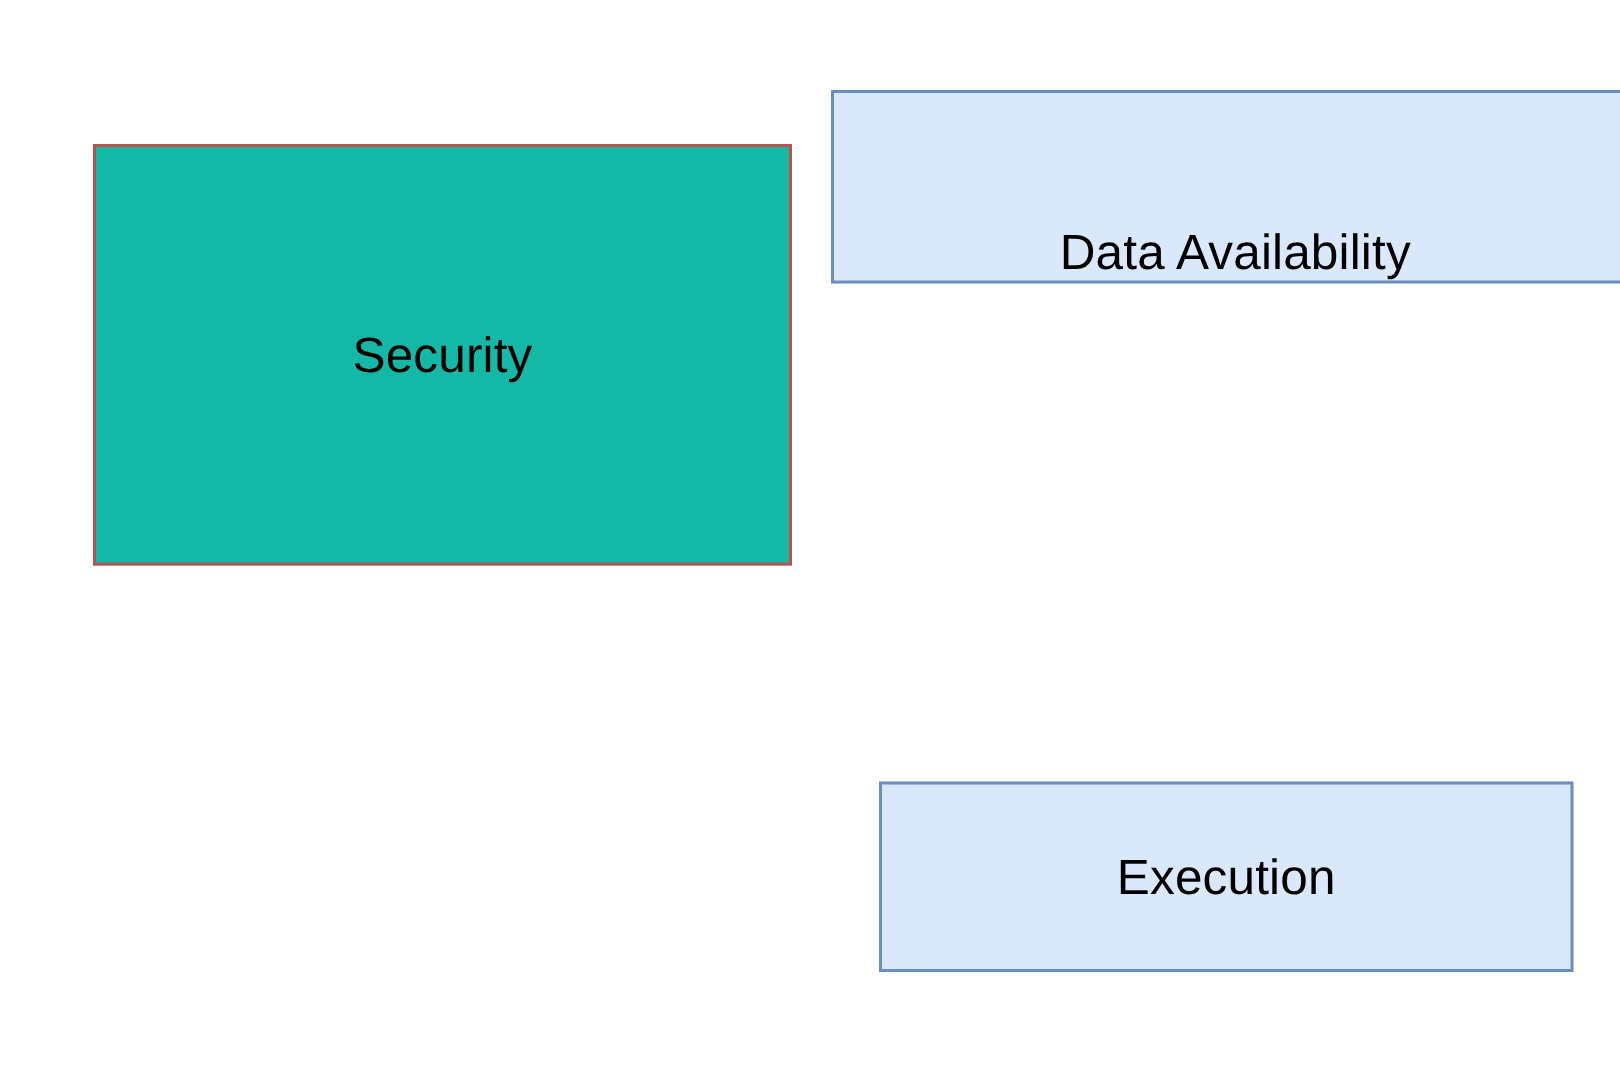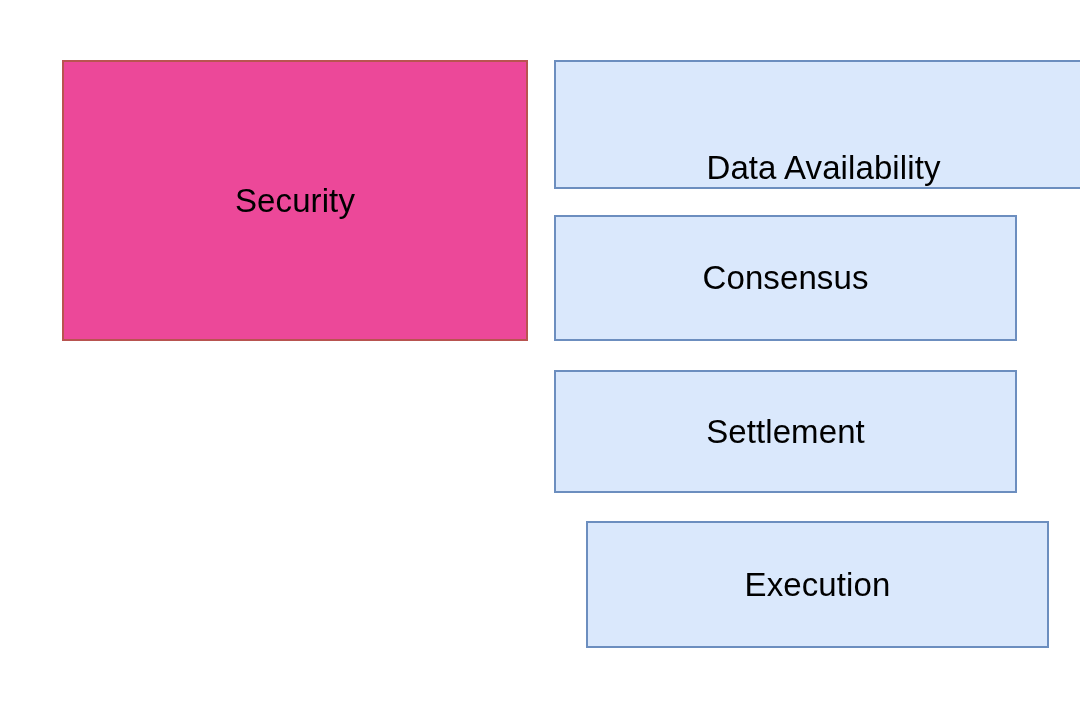--- a/index.html
+++ b/index.html
@@ -33,22 +33,23 @@
     line-height: 1.15;
     letter-spacing: 0.1px;
     font-weight: 400;
   }
   .node-label {
     display: block;
     padding: 0 8px;
     white-space: nowrap;
   }
   .node.red {
-    background: #ec4899;
+    background: #14b8a6;
     border: 2px solid #b85450;
+    margin-top: 36px;
   }
   .node.blue {
     background: #dae8fc;
     border: 2px solid #6c8ebf;
   }
 
   
   #node-security     { left: 62px;  top: 60px;  width: 466px; height: 281px; }
   #node-environment  { left: 62px;  top: 370px; width: 466px; height: 278px; }
 
@@ -65,25 +66,19 @@
 
   <div class="node red" id="node-security">
     <span class="node-label">Security</span>
   </div>
 
 
   <div class="node blue" id="node-data-availability">
     <span class="node-label">Data Availability</span>
   </div>
 
-  <div class="node blue" id="node-consensus">
-    <span class="node-label">Consensus</span>
-  </div>
 
-  <div class="node blue" id="node-settlement">
-    <span class="node-label">Settlement</span>
-  </div>
 
   <div class="node blue" id="node-execution">
     <span class="node-label">Execution</span>
   </div>
 
 </div>
 
 </body></html>

